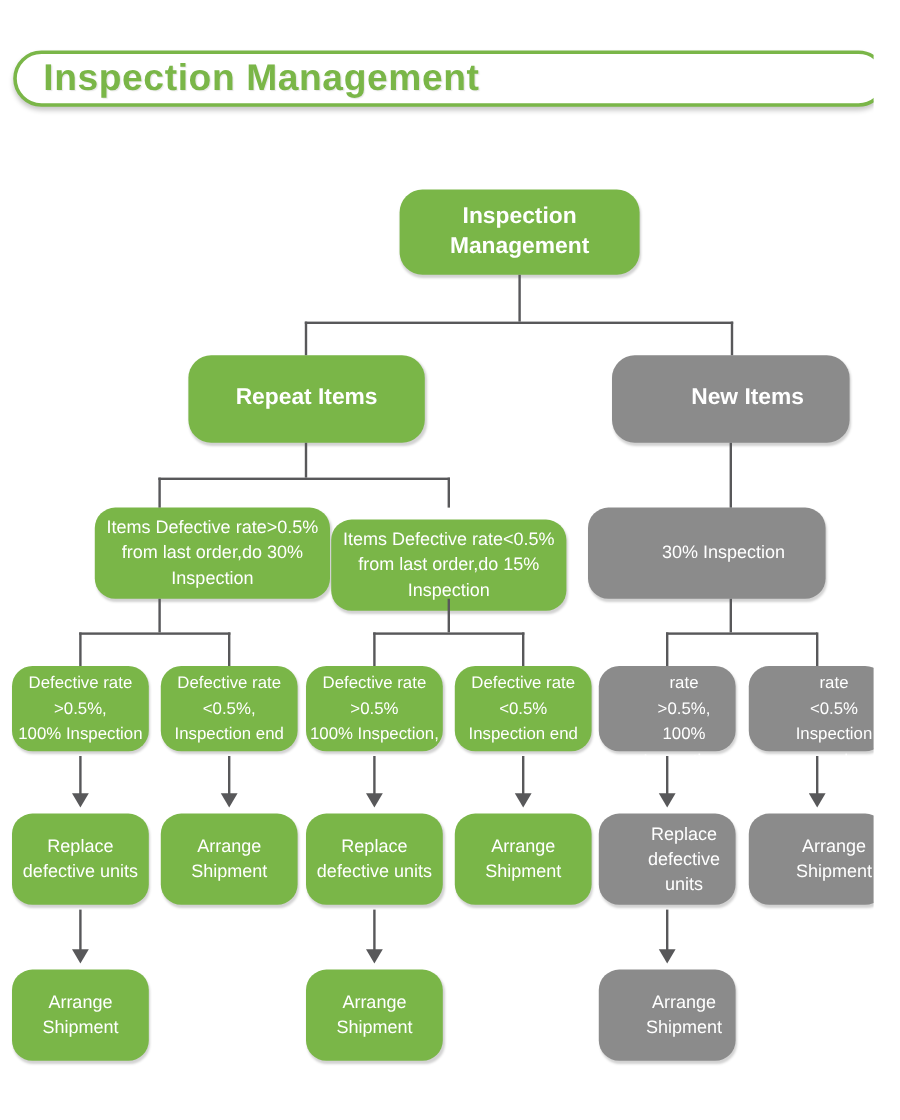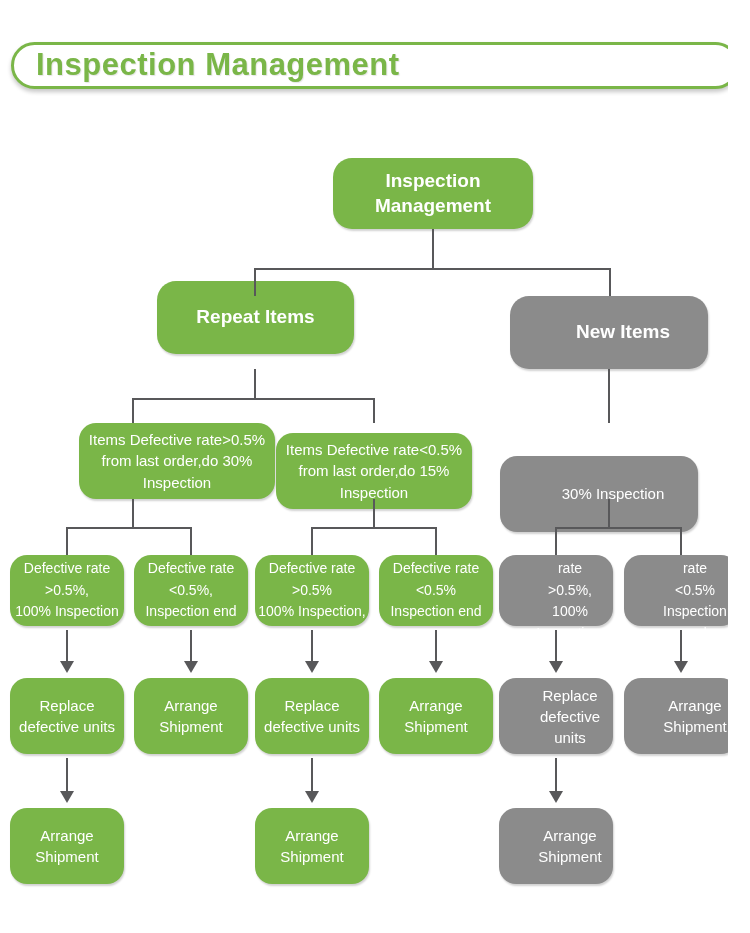--- a/index.html
+++ b/index.html
@@ -33,25 +33,25 @@
     color:var(--nodetext);display:flex;align-items:center;justify-content:center;
     text-align:center;white-space:pre-line;
     box-shadow:1px 2px 2px rgba(0,0,0,0.18);
   }
   .node[data-variant="green"]{background:var(--green);}
   .node[data-variant="gray"]{background:var(--gray);padding-left:28px;}
   .big{font-size:19px;font-weight:bold;line-height:1.3;border-radius:19px;}
   .mid{font-size:15px;line-height:1.42;}
   .sm{font-size:14px;line-height:1.55;}
   .n-root{left:333px;top:158px;width:200px;height:71px;}
-  .n-l2-0{left:157px;top:281px;width:197px;height:73px;}
+  .n-l2-0{left:157px;top:296px;width:197px;height:73px;}
   .n-l2-1{left:510px;top:296px;width:198px;height:73px;}
   .n-l3-0{left:35px;top:423px;width:196px;height:76px;margin-left:44px;}
   .n-l3-1{left:276px;top:433px;width:196px;height:76px;}
-  .n-l3-2{left:500px;top:423px;width:198px;height:76px;margin-top:33px;}
+  .n-l3-2{left:490px;top:423px;width:198px;height:76px;}
   .c1{left:10px;}  .c2{left:134px;} .c3{left:255px;}
   .c4{left:379px;} .c5{left:499px;} .c6{left:624px;}
   .row4{top:555px;width:114px;height:71px;}
   .row5{top:678px;width:114px;height:76px;font-size:15px;line-height:1.4;}
   .row6{top:808px;width:114px;height:76px;font-size:15px;line-height:1.4;}
   
   .cl{position:absolute;background:var(--line);}
   .vl{width:2px;}
   .hl{height:2px;}
   .ah{

